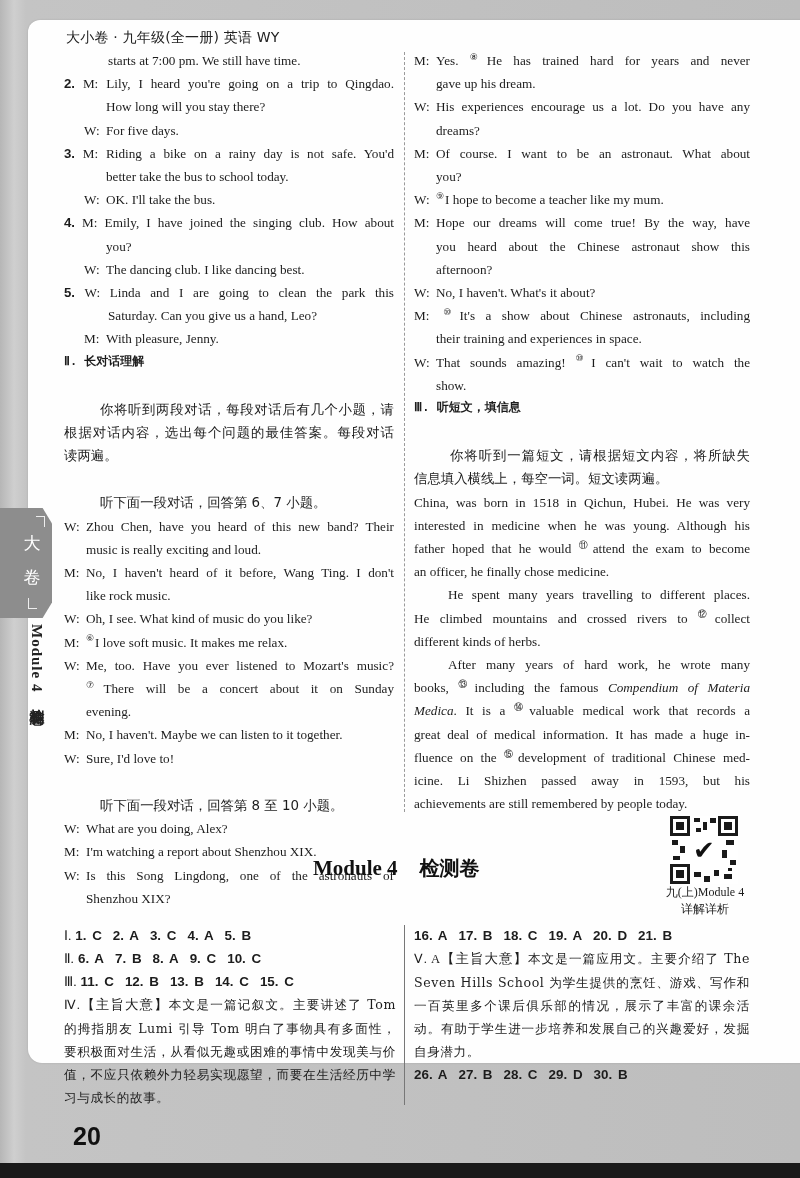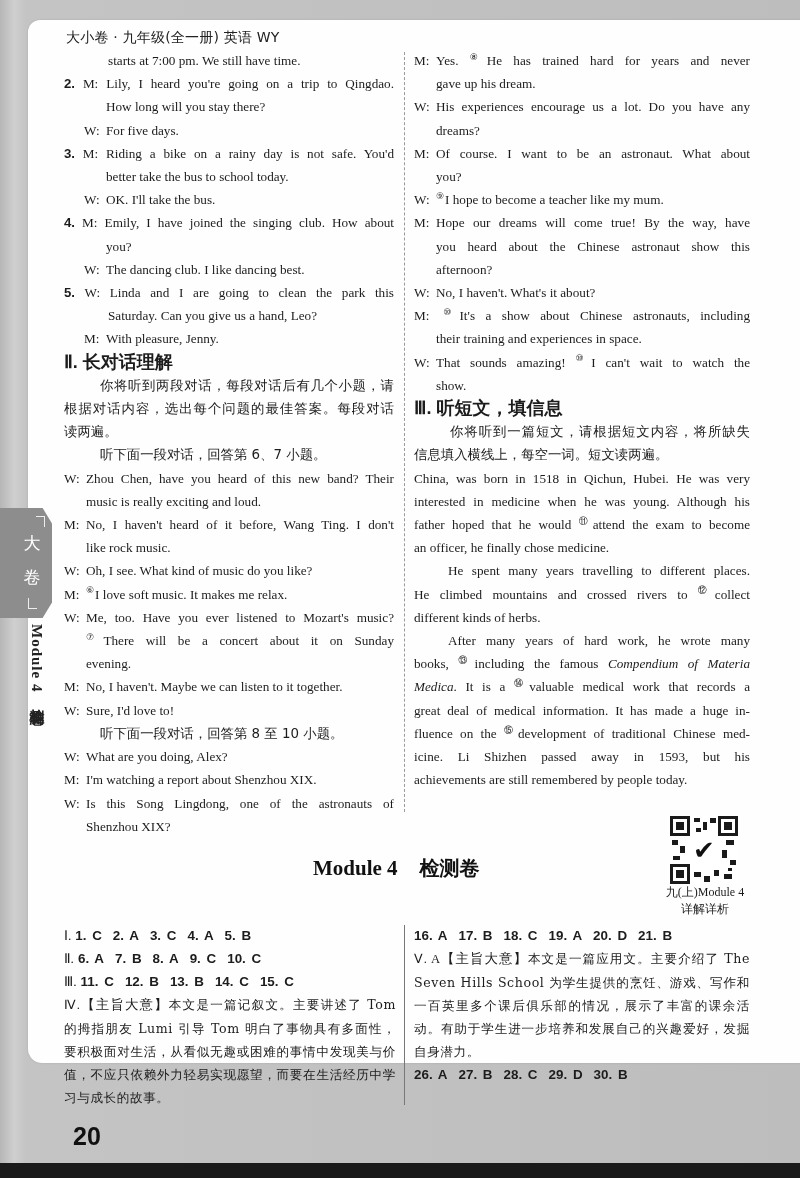--- a/index.html
+++ b/index.html
@@ -41,29 +41,29 @@
   }
   .divider2 {
     position: absolute; left: 404px; top: 925px; width: 0; height: 180px;
     border-left: 1px solid #777;
   }
   .line { white-space: nowrap; }
   .justify { text-align: justify; text-align-last: justify; white-space: normal; }
   .ind-1 { padding-left: 20px; }
   .ind-2 { padding-left: 42px; }
   .ind-3 { padding-left: 44px; }
-  .ind-cn { padding-left: 36px; }
+  .ind-cn { padding-left: 36px; margin-top: 24px; }
   .ind-p { padding-left: 34px; }
   .b { font-weight: normal; }
   .i { font-style: italic; }
   .num { font-weight: bold; font-family: "Liberation Sans", "DejaVu Sans", sans-serif; }
   .spk { display: inline-block; width: 22px; }
   .mk { font-size: 9px; vertical-align: super; line-height: 0; margin-right: 1px; }
   .cn { font-family: "DejaVu Sans", "Liberation Sans", sans-serif; font-size: 13.4px; }
-  .sec { font-family: Liberation Sans, sans-serif; font-weight: bold; font-size: 18px; }
+  .sec { font-family: Liberation Mono, monospace; font-weight: bold; font-size: 12px; }
   .module-title {
     position: absolute; left: 313px; top: 855px; font-size: 21px; font-weight: bold;
     font-family: "Liberation Serif", "DejaVu Serif", serif; color: #111;
   }
   .module-title .cnt { font-family: "DejaVu Sans", sans-serif; font-weight: bold; margin-left: 22px; font-size: 20px; }
   .qr-box {
     position: absolute; left: 670px; top: 816px; width: 68px; height: 68px; background: #fff; overflow: hidden;
   }
   .qr-cell { position: absolute; background: #1a1a1a; }
   .qr-finder { position: absolute; width: 14px; height: 14px; border: 3px solid #1a1a1a; background: #fff; }

